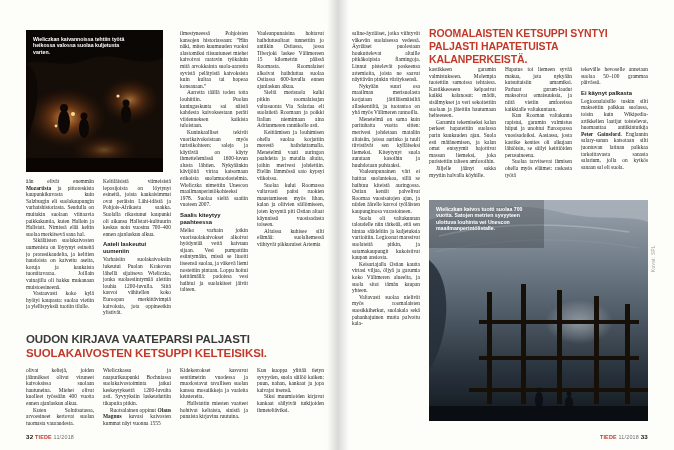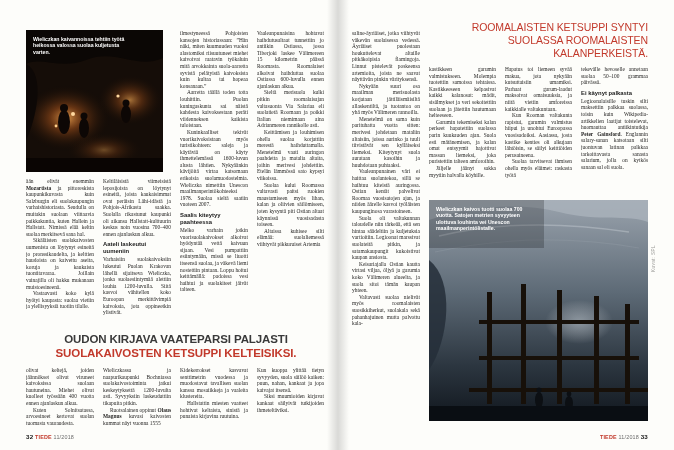--- a/index.html
+++ b/index.html
@@ -11,24 +11,24 @@
   figure svg{display:block;}
   .photo-caption{position:absolute;top:6px;left:7px;width:92px;color:#ffffff;
         font-family:"Liberation Sans",sans-serif;font-size:5.2px;line-height:6.4px;font-weight:bold;}
   .col{position:absolute;text-align:justify;font-size:5.4px;line-height:6.6px;color:#272625;
        overflow:hidden;}
   .col p{margin:0;}
   .col p + p{text-indent:7px;}
   .col h3{font-family:"Liberation Sans",sans-serif;font-weight:bold;color:#1b1b1b;
           font-size:5.9px;line-height:7px;margin:4px 0 1px 0;text-align:left;}
   .b{font-weight:bold;}
-  .headline{position:absolute;left:429px;top:21px;width:219px;text-align:right;
-            font-family:"Liberation Sans",sans-serif;font-weight:normal;color:#c2392b;
+  .headline{position:absolute;left:429px;top:27px;width:219px;text-align:left;
+            font-family:"Liberation Sans",sans-serif;font-weight:bold;color:#c2392b;
             font-size:10.5px;line-height:13px;letter-spacing:-0.1px;}
-  .bottom-heading{position:absolute;left:26px;top:333px;width:300px;text-align:center;
+  .bottom-heading{position:absolute;left:26px;top:333px;width:300px;text-align:left;
             font-family:"Liberation Sans",sans-serif;font-weight:bold;
             font-size:11.5px;line-height:13.5px;letter-spacing:-0.1px;}
   .bottom-heading .dark{color:#3a3a3a;}
   .bottom-heading .red{color:#c2392b;}
   .footer{position:absolute;top:433px;font-family:"Liberation Sans",sans-serif;
           font-size:5.4px;color:#6b6b6b;letter-spacing:0.2px;}
   .footer .num{font-weight:bold;color:#151515;font-size:6.2px;}
   .footer .brand{color:#c2392b;font-weight:bold;}
   .footer-left{left:26px;}
   .footer-right{left:448px;width:200px;text-align:right;}
@@ -130,21 +130,21 @@
       <span>11/2018</span>
     </div>
   </div>
 
   <div class="fold"></div>
 
   <div>
 
     <h1 class="headline" style="margin:0;">
       <span>ROOMALAISTEN KETSUPPI SYNTYI</span><br>
-      <span>SUOLASSA ROOMALAISTEN KALANPERKEISTÄ.</span>
+      <span>PALJASTI HAPATETUISTA KALANPERKEISTÄ.</span>
     </h1>
 
     <div class="col" style="left:352px;top:30px;width:68px;height:392px">
       <p>saline-äyriäiset, jotka viihtyvät väkevän suolaisessa vedessä. Äyriäiset puolestaan houkuttelevat altaille pitkäkoipisia flamingoja. Linnut pistelevät poskeensa artemioita, joista ne saavat näyttävän pinkin värityksensä.</p>
       <p>Nykyään suuri osa maailman merisuolasta korjataan jättiläismäisiltä allaskentiltä, ja tuotantoa on yhä myös Välimeren rannoilla.</p>
       <p>Menetelmä on sama kuin parituhatta vuotta sitten: merivesi johdetaan mataliin altaisiin, joissa aurinko ja tuuli tiivistävät sen kylläiseksi liemeksi. Kiteytynyt suola aurataan kasoihin ja huuhdotaan puhtaaksi.</p>
       <p>Vaaleanpunainen väri ei haittaa suolantekoa, sillä se haihtuu kiteistä auringossa. Ostian kentät palvelivat Roomaa vuosisatojen ajan, ja niiden äärelle kasvoi työläisten kaupunginosa varastoineen.</p>
       <p>Suola oli valtakunnan taloudelle niin tärkeää, että sen hintaa säädeltiin ja kuljetuksia vartioitiin. Legioonat marssivat suolateitä pitkin, ja satamakaupungit kukoistivat kaupan ansiosta.</p>
       <p>Keisariajalla Ostian kautta virtasi viljaa, öljyä ja garumia koko Välimeren alueelta, ja suola sitoi tämän kaupan yhteen.</p>
       <p>Valtavasti suolaa nielivät myös roomalaisten suosikkiherkut, suolakala sekä pahanhajuinen mutta palvottu kala-</p>

